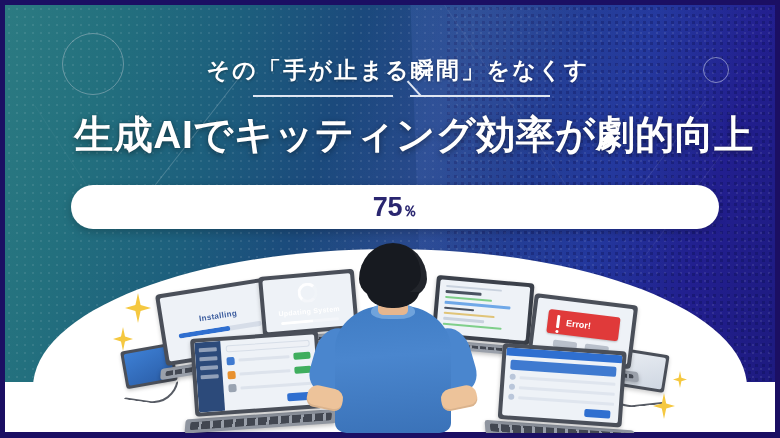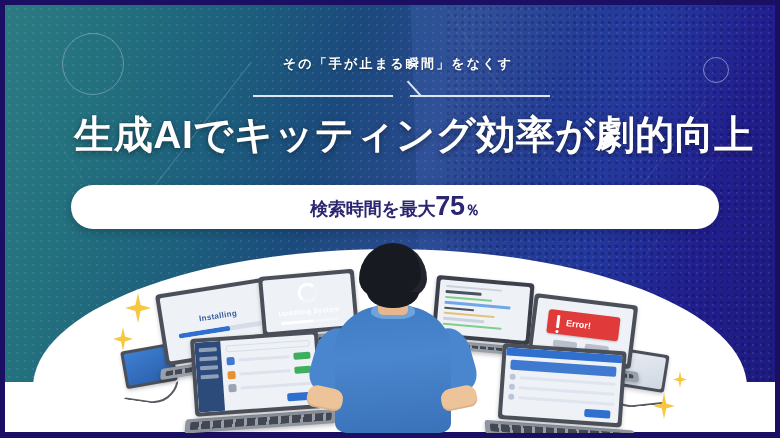--- a/index.html
+++ b/index.html
@@ -83,21 +83,21 @@
   .diag-b { left:440px; top:0px;   width:220px; height:1.4px; transform:rotate(56deg);  opacity:.35; }
   .diag-c { left:610px; top:215px; width:150px; height:1.4px; transform:rotate(-53deg); opacity:.5;}
   .diag-d { left:640px; top:250px; width:150px; height:1.4px; transform:rotate(-53deg); opacity:.35;}
   .diag-e { left:30px;  top:100px; width:150px; height:1.4px; transform:rotate(57deg); opacity:.22;}
 
   
   .eyebrow {
     position:absolute; left:16px; right:0; top:50px;
     text-align:center;
     color:#ffffff;
-    font-size:13px;
+    font-size:23px;
     font-weight:700;
     letter-spacing:2.2px;
     text-shadow:0 1px 3px rgba(0,0,0,.35);
   }
 
   
   .rule-wrap { position:absolute; left:0; right:0; top:86px; height:22px; }
   .rule-left {
     position:absolute; left:248px; top:4px; width:140px; height:1.6px;
     background:#dfe6f2;
@@ -375,21 +375,20 @@
     <div class="rule-wrap">
       <div class="rule-left"></div>
       <div class="rule-tick"></div>
       <div class="rule-right"></div>
     </div>
 
     <h1 class="headline">生成AIでキッティング効率が劇的向上</h1>
 
     <div class="pill">
       <div class="pill-text">
-        <span>検索時間を最大</span>
           <span class="pill-big">75</span>
           <span class="pill-pct">％</span>
       </div>
     </div>
 
     <div class="scene">
 
       <div class="desk"></div>
       <div class="desk-floor"></div>
 

